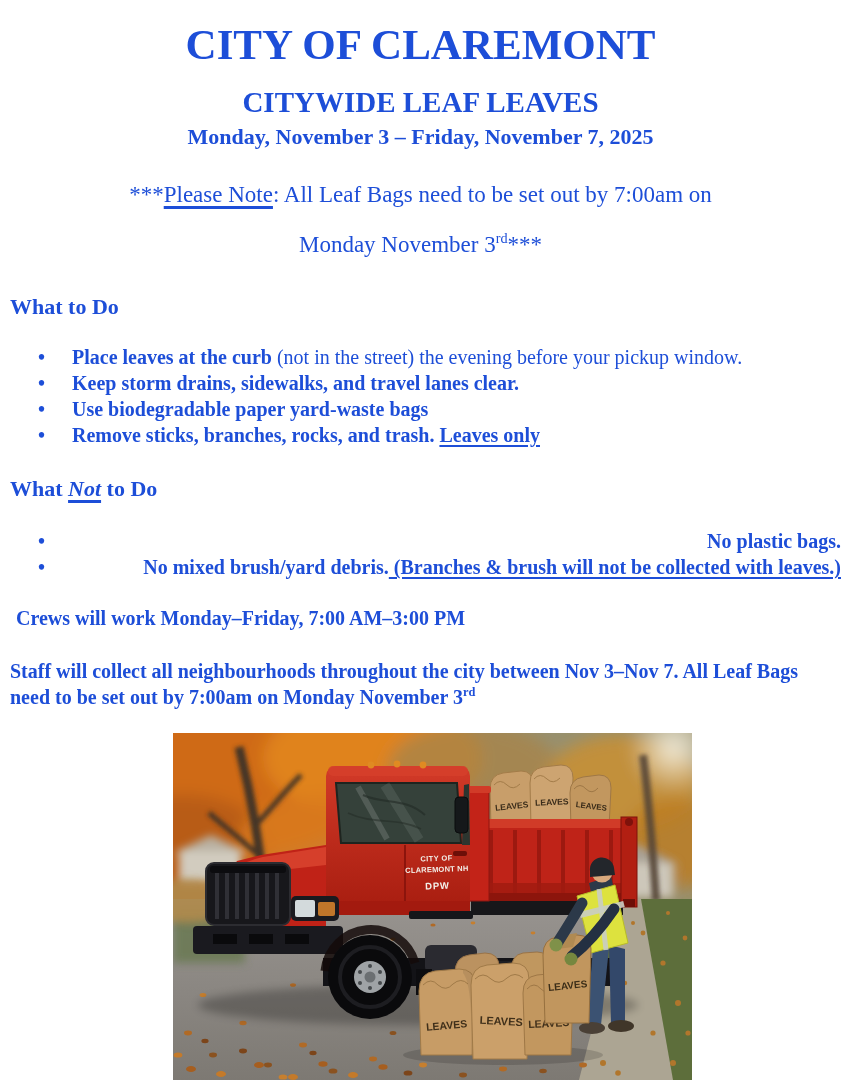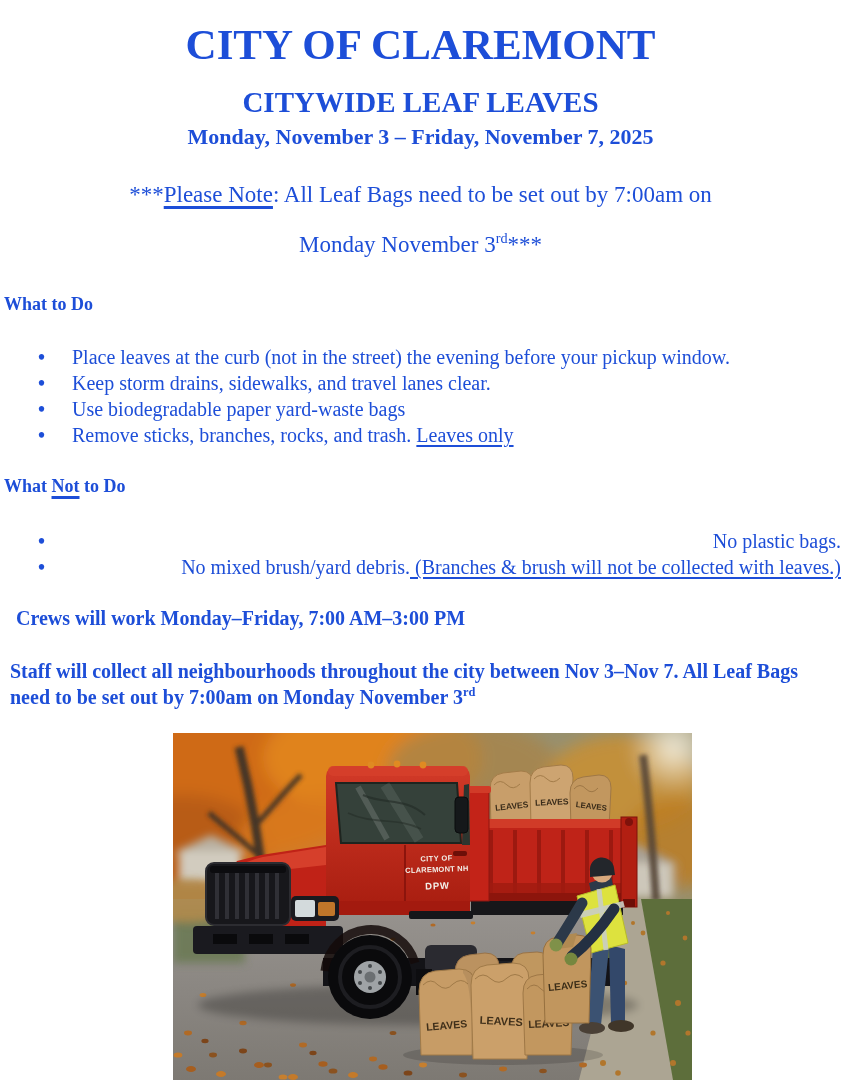--- a/index.html
+++ b/index.html
@@ -6,30 +6,30 @@
   .page{position:relative;width:841px;height:1080px;background:#ffffff;overflow:hidden;
         font-family:"Liberation Serif",serif;color:#1d4ed8;}
   .abs{position:absolute;left:0;right:0;}
   .center{text-align:center;}
   .title{top:-7px;font-size:43px;font-weight:bold;line-height:1.08;}
   .subtitle{top:62px;font-size:29px;font-weight:bold;}
   .daterange{top:124px;font-size:22px;font-weight:bold;}
   .notice{top:170px;font-size:23px;font-weight:normal;line-height:50px;}
   .u-thick{text-decoration:underline;text-decoration-thickness:3px;text-underline-offset:4px;}
   .u{text-decoration:underline;text-decoration-thickness:2px;text-underline-offset:3px;}
-  .h-sec{font-size:18px;font-weight:bold;padding-left:4px;}
+  .h-sec{font-size:22px;font-weight:bold;padding-left:10px;}
   .h-what{top:294px;}
   .h-not{top:476px;}
-  .em-not{}
+  .em-not{font-style:italic;}
   .blist{margin:0;padding:0 0 0 72px;list-style:none;font-size:20px;line-height:26px;}
   .blist li{position:relative;white-space:nowrap;}
   .blist li::before{content:"\2022";position:absolute;left:-34px;font-weight:bold;}
   .list1{top:344px;}
   .list2{top:528px;text-align:right;}
-  .b{font-weight:normal;}
+  .b{font-weight:bold;}
   .crews{top:607px;font-size:20px;font-weight:bold;padding-left:16px;white-space:nowrap;}
   .staff{top:658px;font-size:20px;font-weight:bold;line-height:26px;padding-left:10px;}
   sup{font-size:0.62em;vertical-align:super;line-height:0;}
   .photo{position:absolute;top:733px;left:173px;width:519px;height:347px;overflow:hidden;}
   .photo svg{display:block;}
   .svgtxt{font-family:"Liberation Sans",sans-serif;font-weight:bold;}
 </style>
 </head>
 <body>
 

